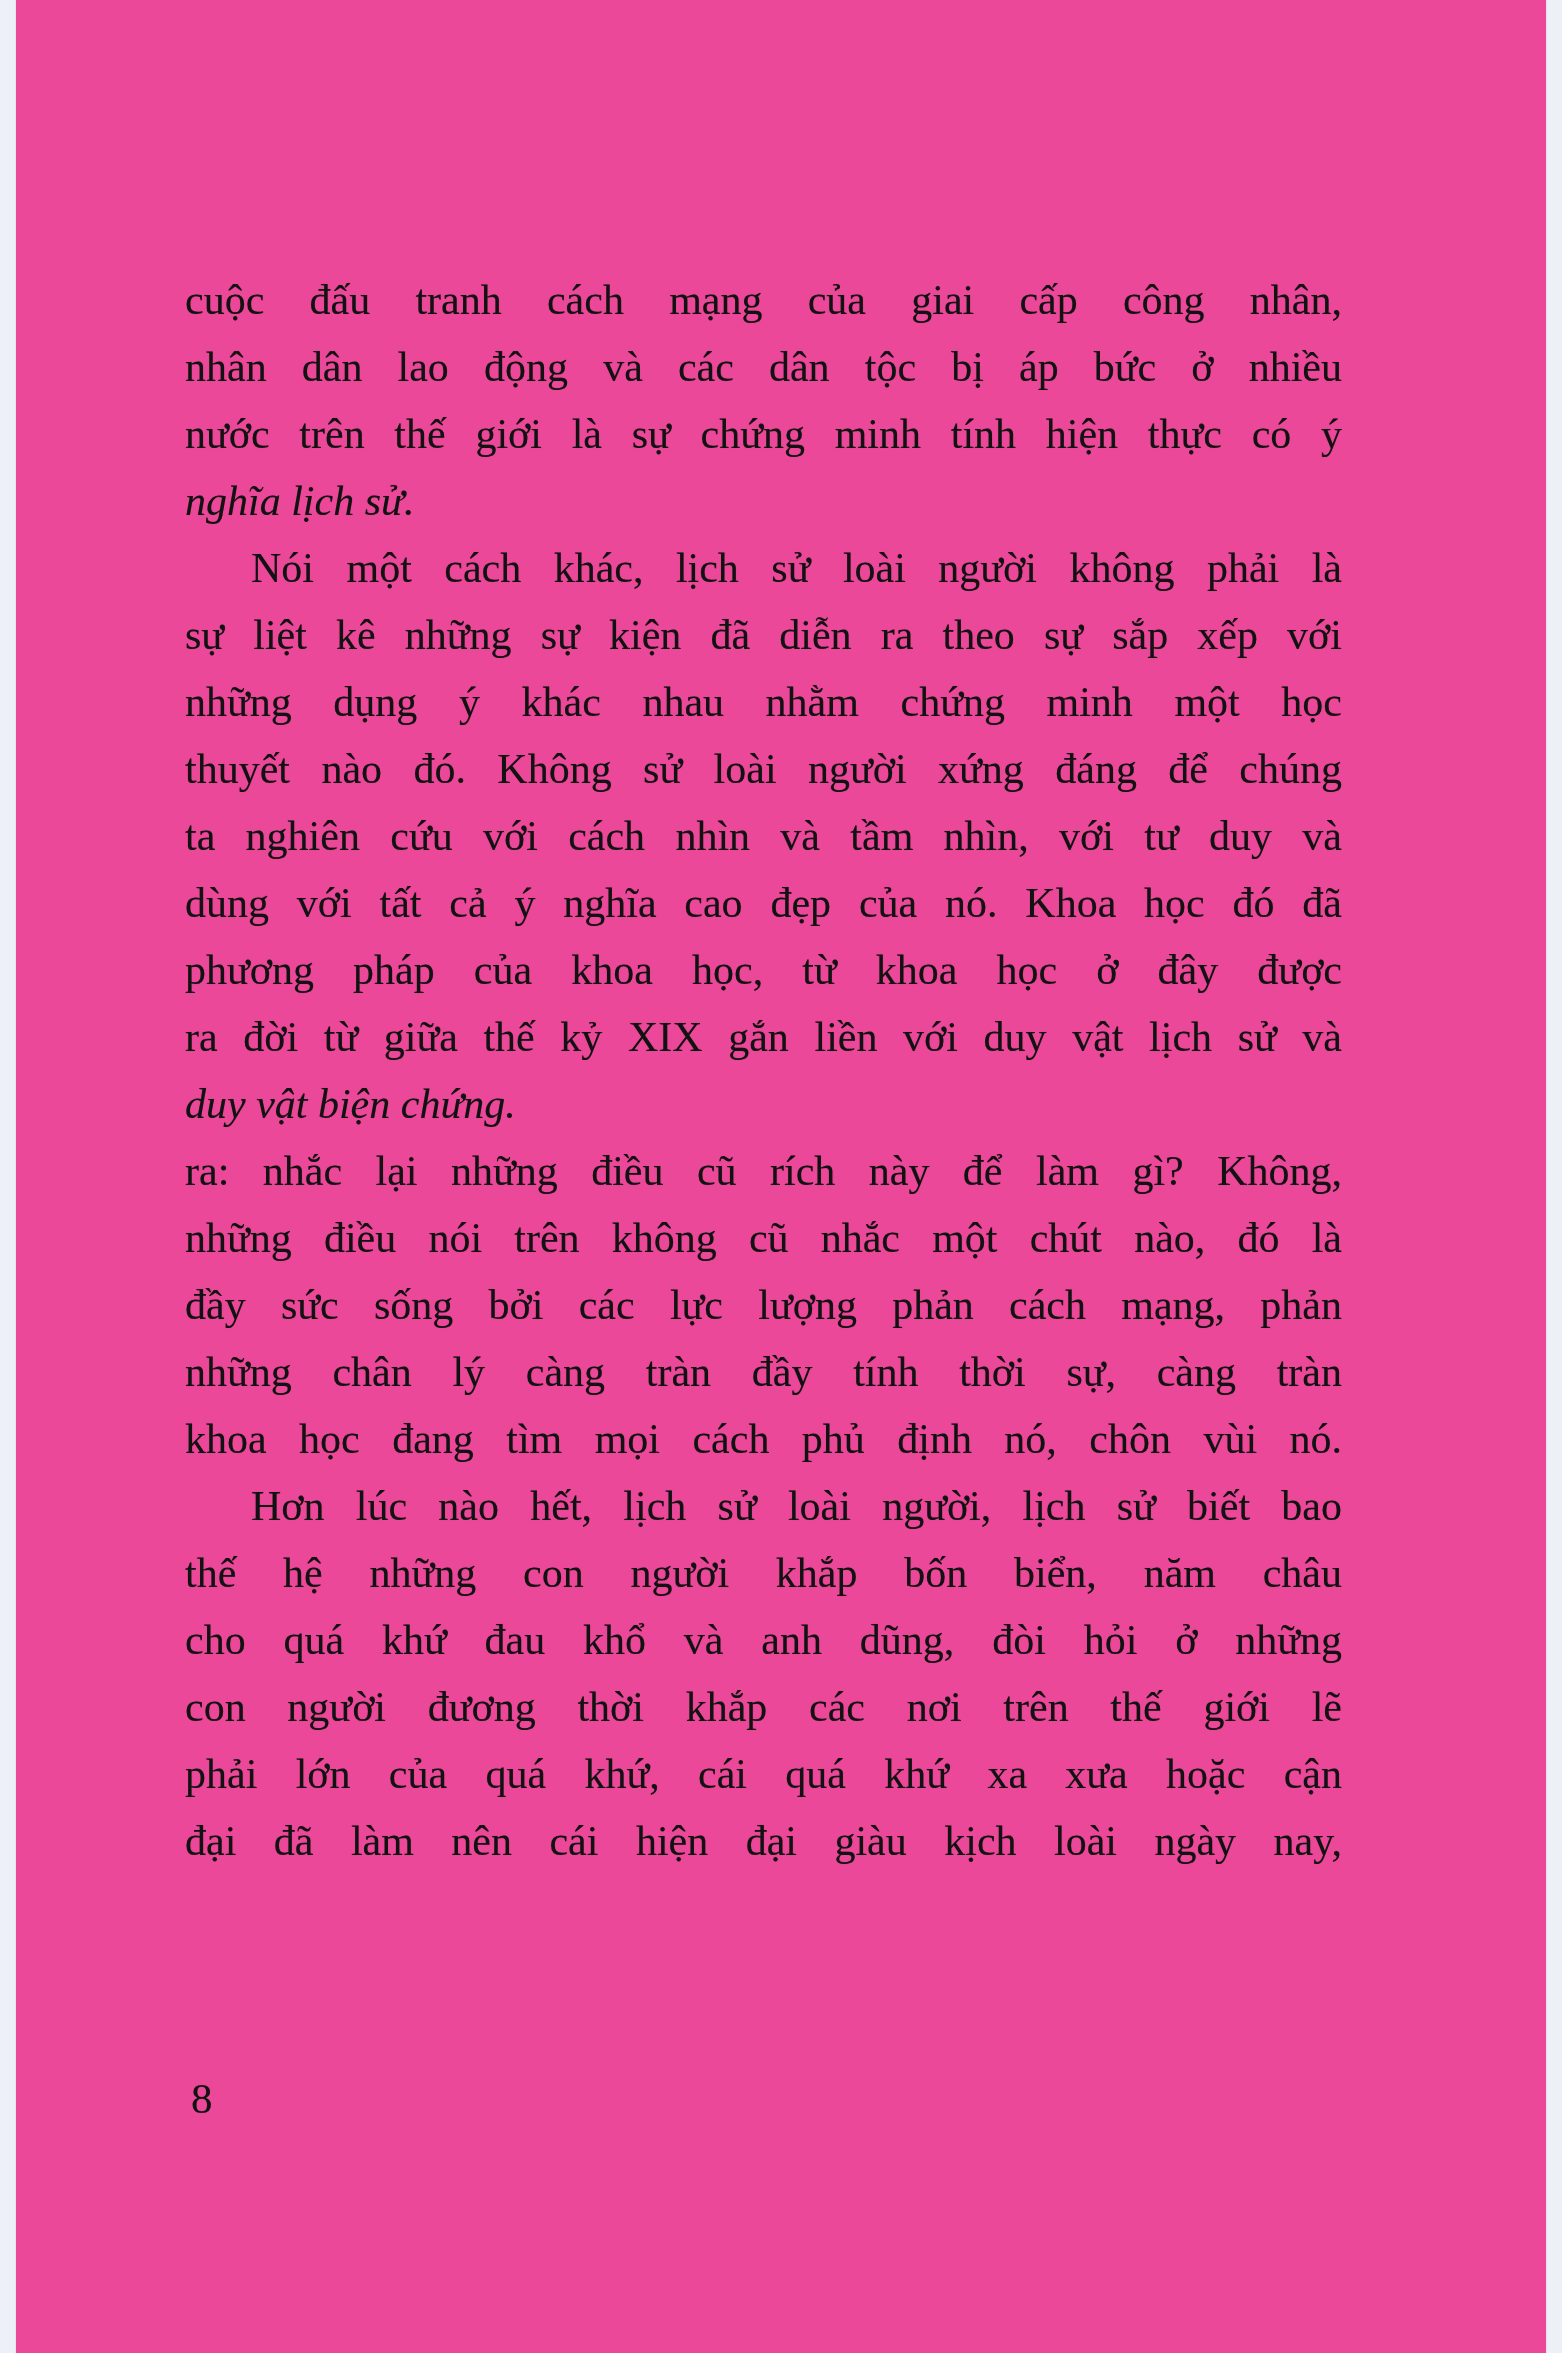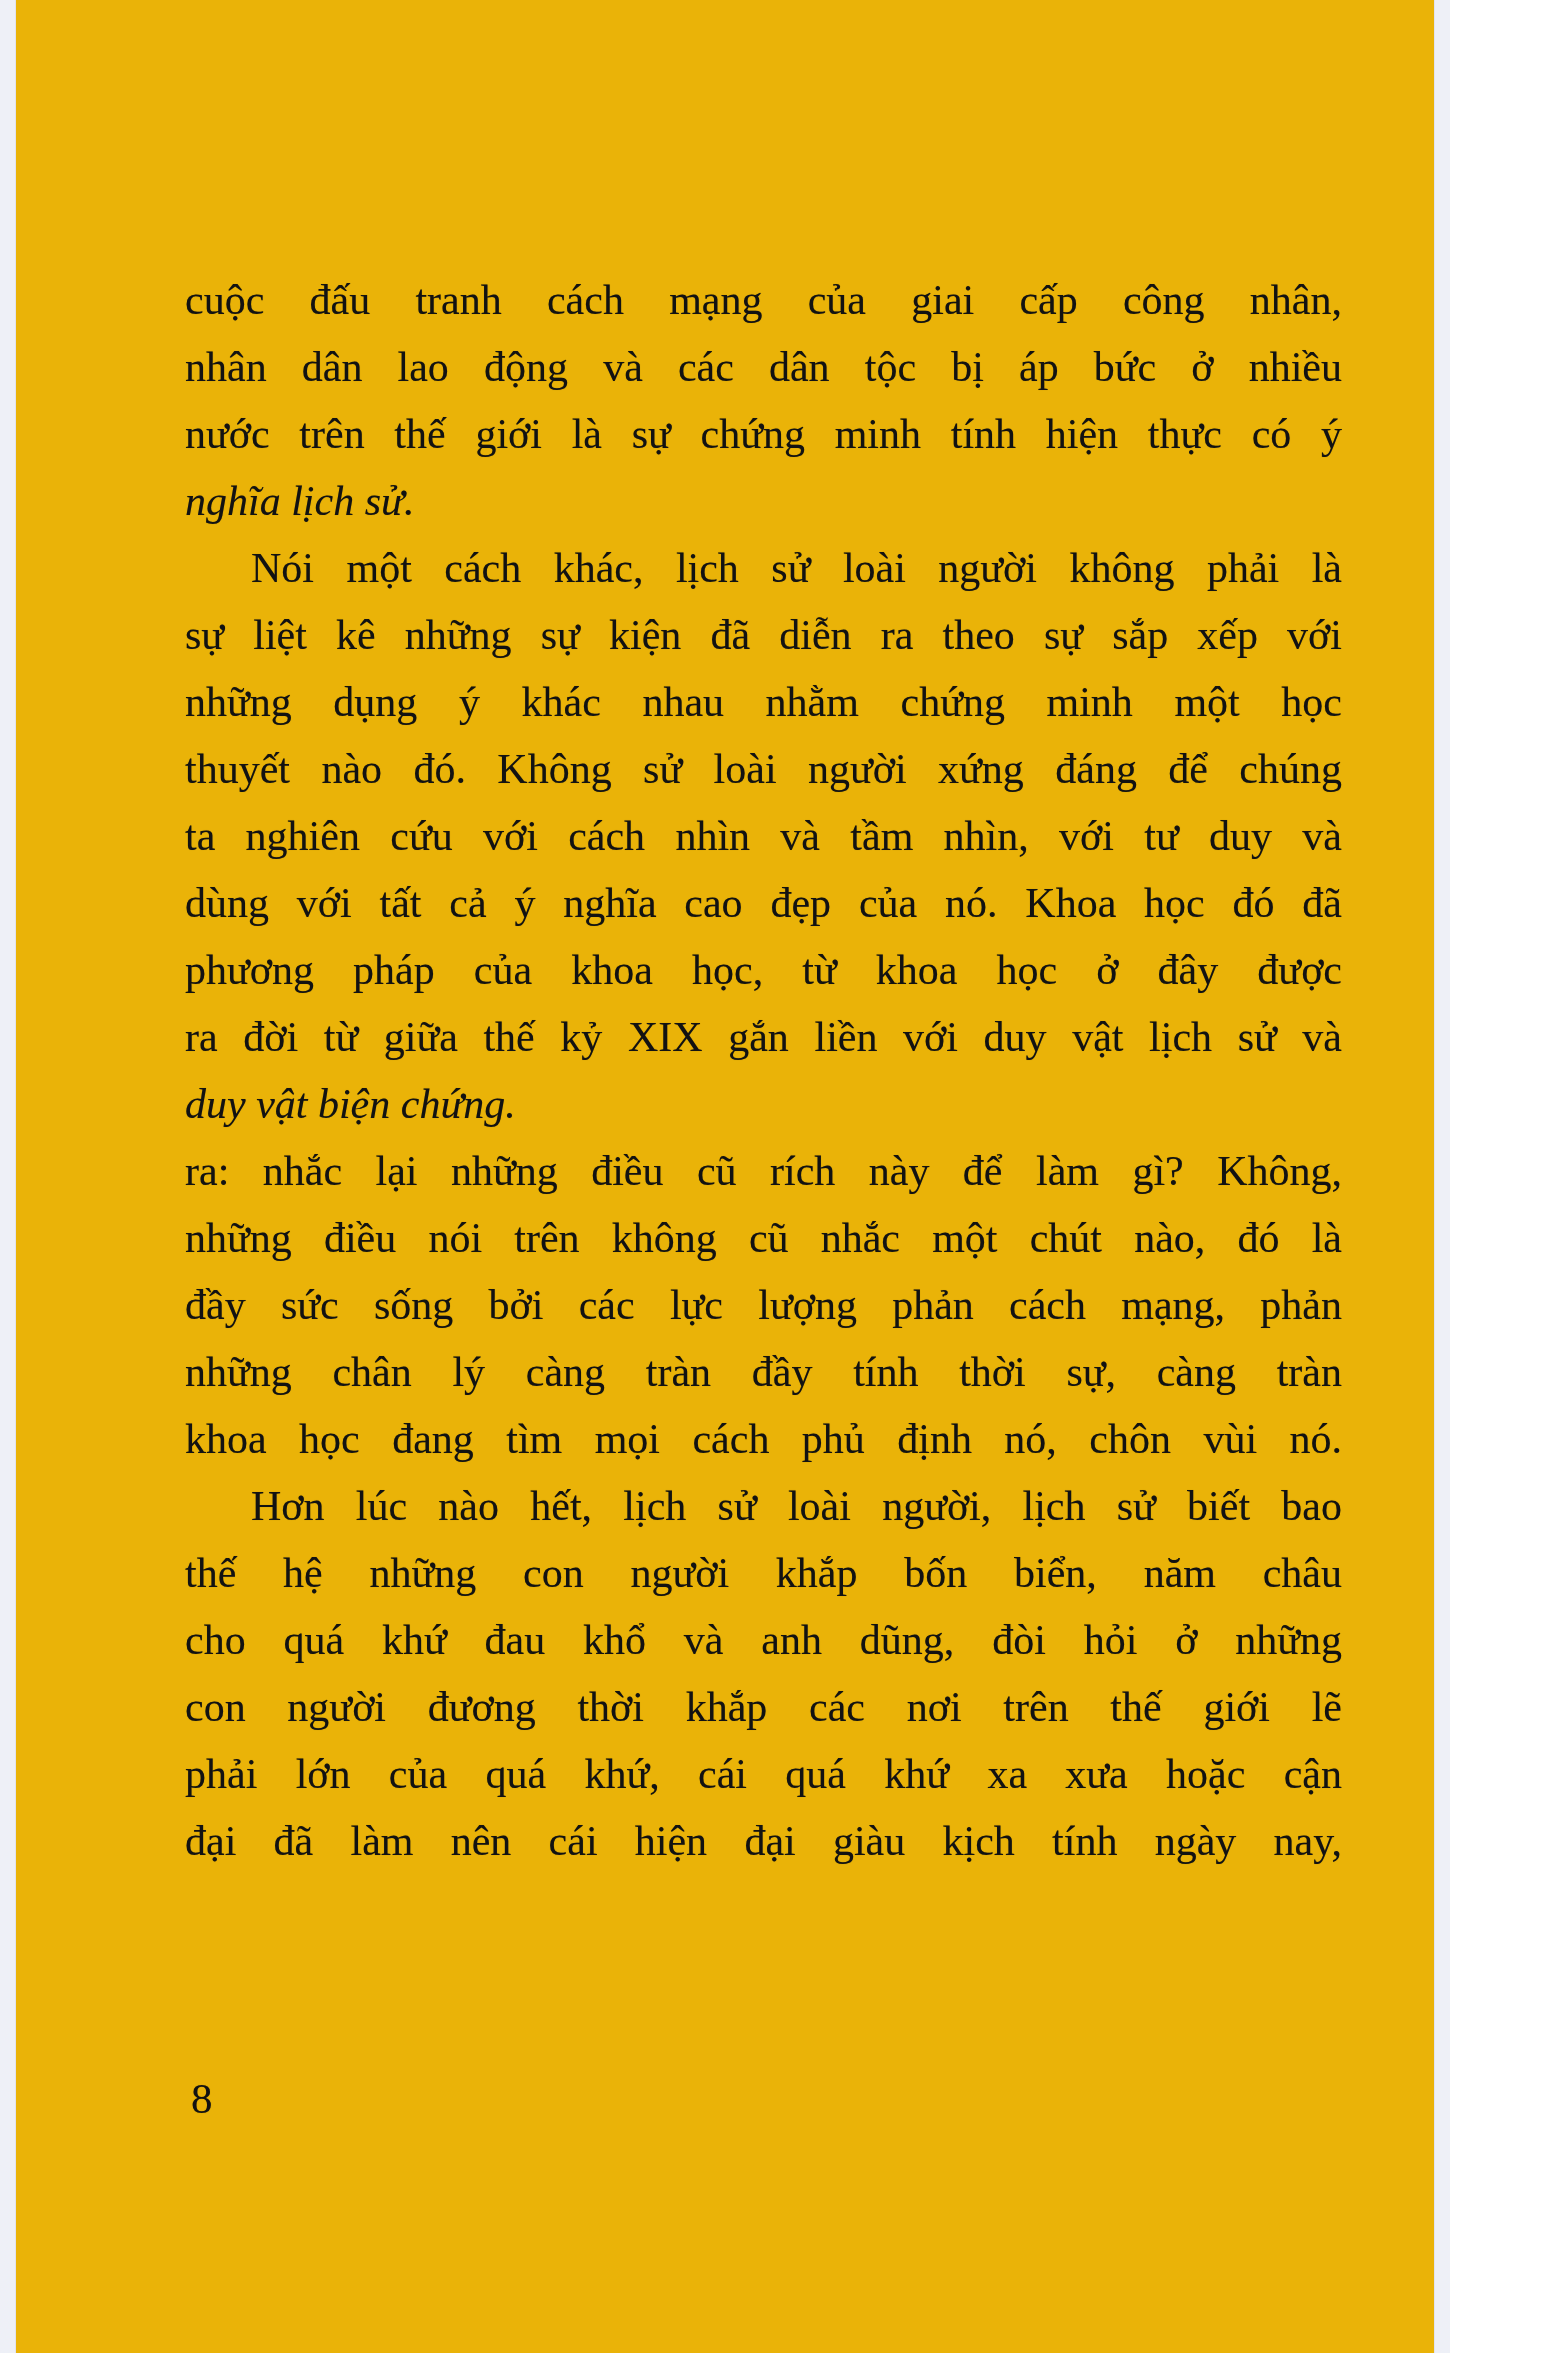--- a/index.html
+++ b/index.html
@@ -2,23 +2,23 @@
 <html lang="vi" style="font-size:12px"><head>
 <meta charset="utf-8">
 <style>
   html, body {
     margin: 0;
     padding: 0;
     background: #ffffff;
   }
   .canvas {
     position: relative;
-    width: 1450px;
+    width: 1562px;
     height: 2354px;
-    background: #eab308;
+    background: #ec4899;
     font-family: "Liberation Serif", "DejaVu Serif", serif;
     overflow: hidden;
   }
   .edge-strip {
     position: absolute;
     top: 0;
     bottom: 0;
     width: 15px;
     background: #eef0f7;
   }
@@ -100,21 +100,21 @@
       <div class="line">khoa học đang tìm mọi cách phủ định nó, chôn vùi nó.</div>
     <p></p>
 
     <p>
       </p>
       <div class="line indent">Hơn lúc nào hết, lịch sử loài người, lịch sử biết bao</div>
       <div class="line">thế hệ những con người khắp bốn biển, năm châu</div>
       <div class="line">cho quá khứ đau khổ và anh dũng, đòi hỏi ở những</div>
       <div class="line">con người đương thời khắp các nơi trên thế giới lẽ</div>
       <div class="line">phải lớn của quá khứ, cái quá khứ xa xưa hoặc cận</div>
-      <div class="line">đại đã làm nên cái hiện đại giàu kịch tính ngày nay,</div>
+      <div class="line">đại đã làm nên cái hiện đại giàu kịch loài ngày nay,</div>
     <p></p>
 
   </div>
 
   <div class="page-number">8</div>
 
 </div>
 
 
 </body></html>

